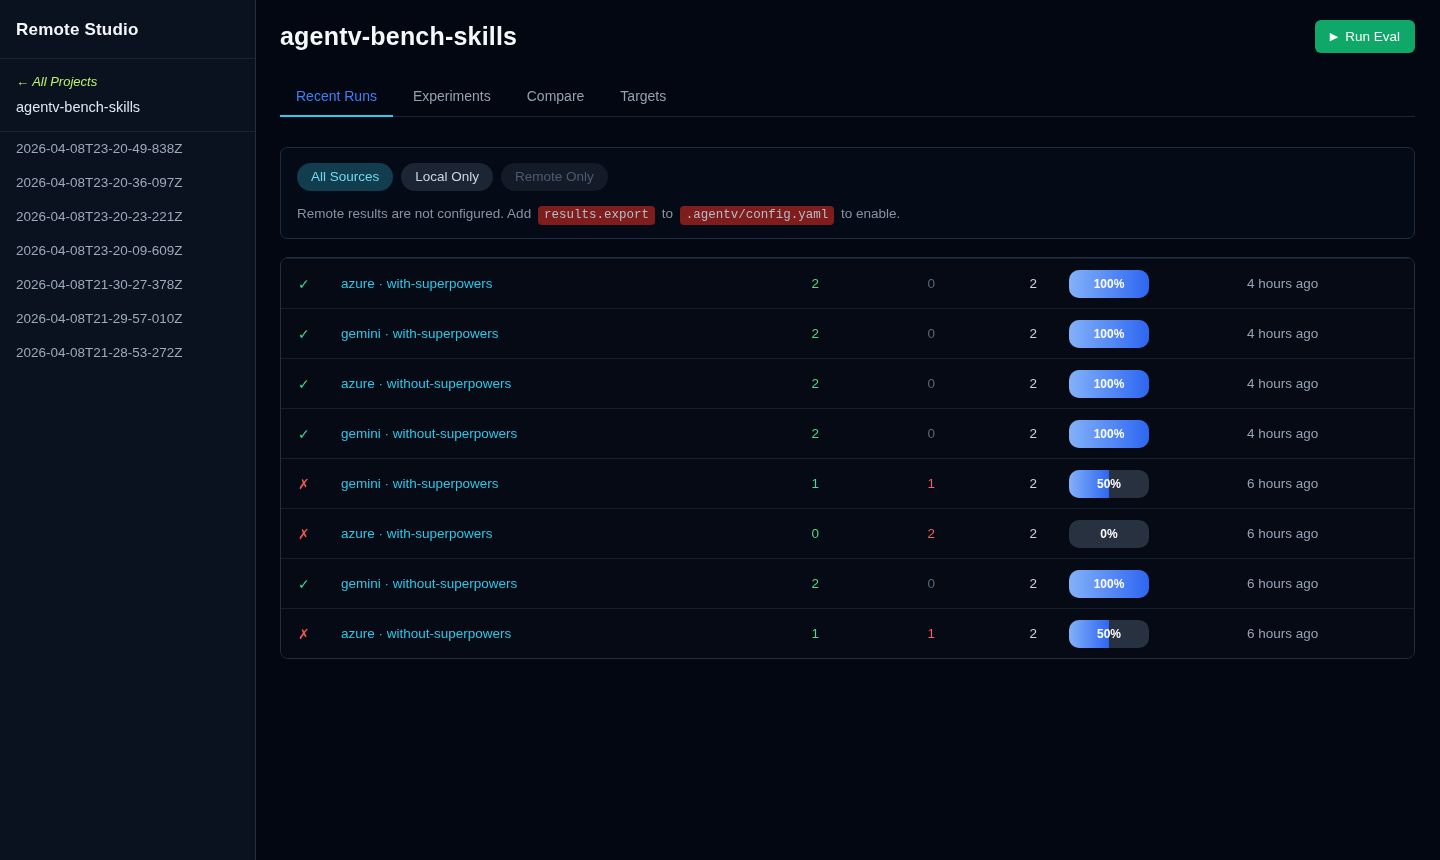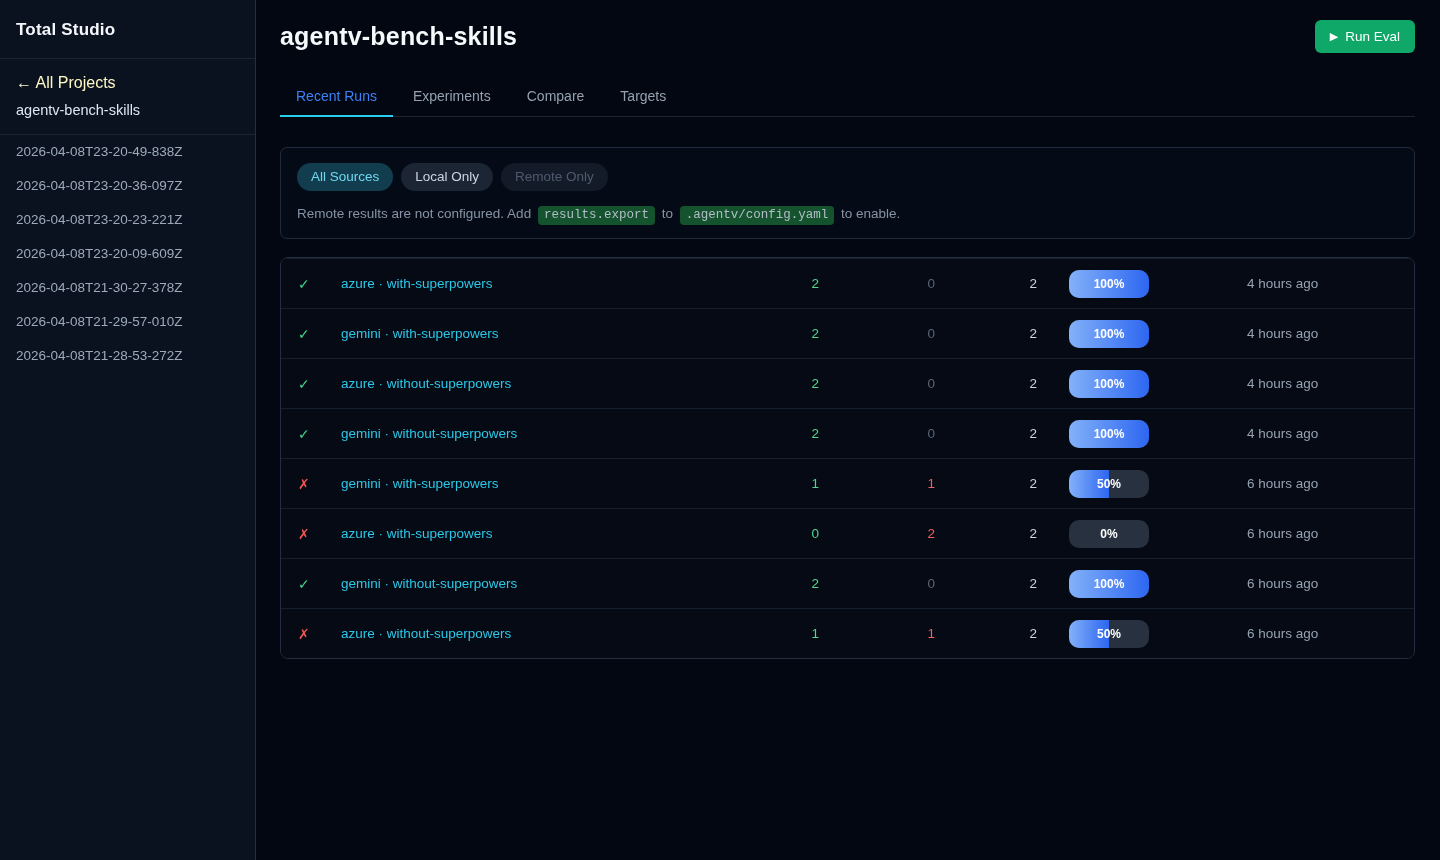--- a/index.html
+++ b/index.html
@@ -13,21 +13,21 @@
   
   .sidebar {
     position: fixed; left: 0; top: 0; width: 256px; height: 860px;
     background: #0a1220; border-right: 1px solid #242f40;
   }
   .side-title {
     padding: 20px 16px 18px; border-bottom: 1px solid #1b2434;
     font-size: 17px; font-weight: bold; color: #f4f7fa; letter-spacing: 0.2px;
   }
   .side-proj { padding: 15px 16px 16px; border-bottom: 1px solid #1b2434; }
-  .back-link { display: block; font-size: 16px; color: #fef9c3; margin-bottom: 10px; cursor: pointer; }
+  .back-link { display: block; font-size: 13px; color: #bef264; margin-bottom: 10px; cursor: pointer; font-style: italic; }
   .proj-name { font-size: 14.5px; color: #dfe7f0; }
   .runs-label { padding: 14px 16px 7px; font-size: 11px; letter-spacing: 1.5px; color: #5f6e82; }
   .side-run { padding: 9px 16px 10px; font-size: 13.5px; color: #9daab9; cursor: pointer; white-space: nowrap; }
 
   
   .main { margin-left: 256px; padding: 0 25px 0 24px; }
   .main-header { display: flex; justify-content: space-between; align-items: center; padding-top: 20px; }
   .page-title { font-size: 25px; font-weight: bold; color: #f6f9fc; letter-spacing: 0.2px; }
   .run-eval-btn {
     background: #0fa868; color: #ffffff; border: none; border-radius: 6px;
@@ -49,21 +49,21 @@
     padding: 15px 16px 16px; background: #050b16;
   }
   .pills { display: flex; gap: 8px; }
   .pill { border-radius: 999px; padding: 6px 14px 7px; font-size: 13.5px; cursor: pointer; border: none; font-family: "Liberation Sans", sans-serif; }
   .pill.active { background: #113d4e; color: #6fd9f1; }
   .pill.default { background: #1b2533; color: #ccd5e0; }
   .pill.disabled { background: #131b28; color: #4e5b6d; cursor: default; }
   .notice { margin-top: 15px; font-size: 13.5px; color: #8793a4; }
   .code-chip {
     font-family: "Liberation Mono", "DejaVu Sans Mono", monospace;
-    font-size: 12.5px; background: #14532d; color: #b3bdc9;
+    font-size: 12.5px; background: #7f1d1d; color: #b3bdc9;
     padding: 2px 6px 3px; border-radius: 4px; margin: 0 3px;
   }
 
   
   .table-card {
     margin-top: 18px; border: 1px solid #232e40; border-radius: 8px;
     overflow: hidden; background: #050a14;
   }
   .thead, .trow {
     display: grid;
@@ -94,21 +94,21 @@
   }
   .rate-label {
     position: absolute; inset: 0; display: flex; align-items: center; justify-content: center;
     font-size: 12px; font-weight: bold; color: #ffffff;
   }
 </style>
 </head>
 <body>
 
 <aside class="sidebar">
-  <div class="side-title">Total Studio</div>
+  <div class="side-title">Remote Studio</div>
   <div class="side-proj">
     <span class="back-link">← All Projects</span>
     <div class="proj-name">agentv-bench-skills</div>
   </div>
   <nav class="side-runs">
   <div class="side-run">2026-04-08T23-20-49-838Z</div>
 
   <div class="side-run">2026-04-08T23-20-36-097Z</div>
 
   <div class="side-run">2026-04-08T23-20-23-221Z</div>

